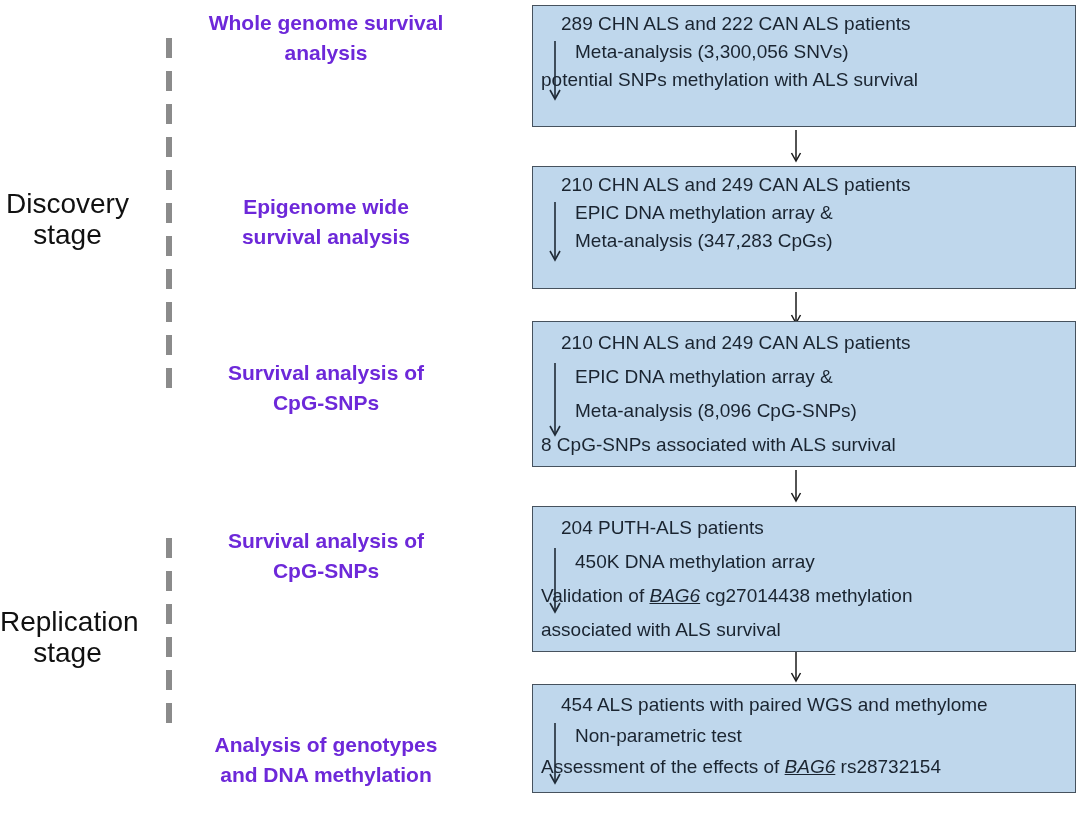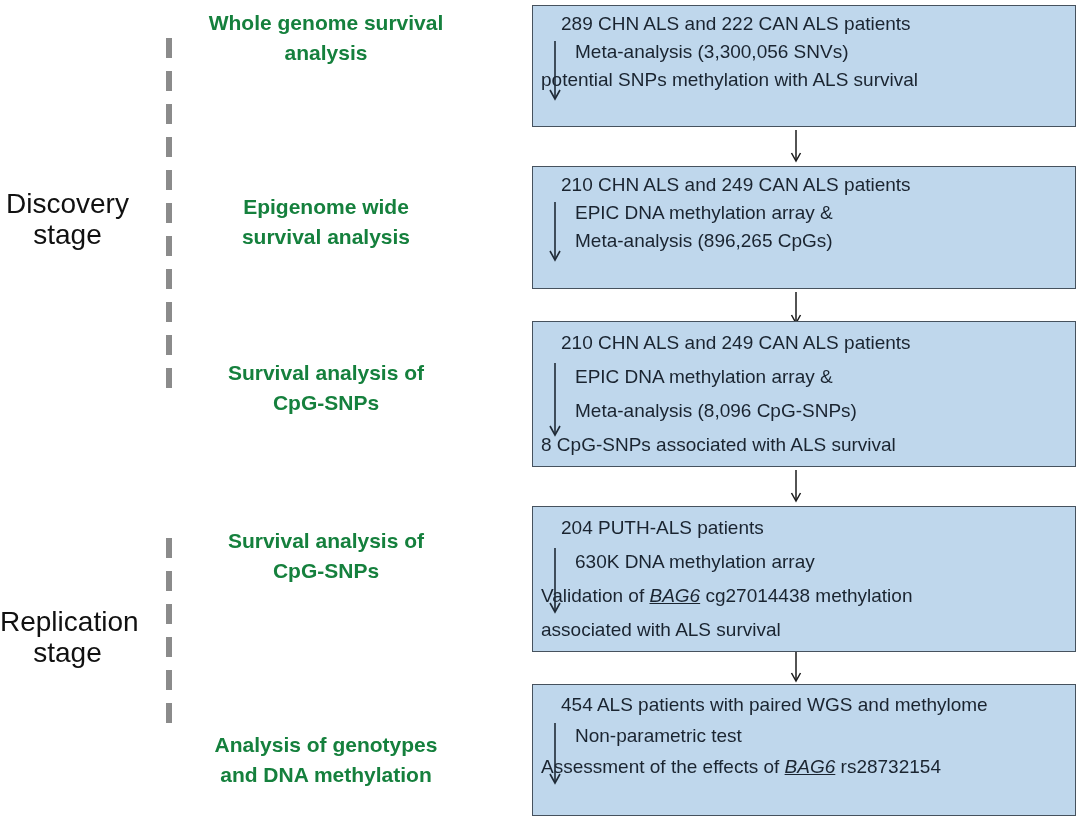--- a/index.html
+++ b/index.html
@@ -11,21 +11,21 @@
   .stage-label{
     position:absolute;left:0;width:135px;text-align:center;
     font-size:28px;line-height:31px;color:#111;
   }
   .dashed-line{
     position:absolute;left:166px;width:6px;
     background:repeating-linear-gradient(to bottom,#8b8b8b 0 20px,transparent 20px 33px);
   }
   .step-title{
     position:absolute;left:178px;width:296px;text-align:center;
-    font-weight:700;font-size:21px;line-height:30px;color:#15803d;
+    font-weight:700;font-size:21px;line-height:30px;color:#6d28d9;
   }
   .flow-box{
     position:absolute;left:532px;width:544px;box-sizing:border-box;
     background:#bfd7ec;border:1.5px solid #46525e;
     color:#1a2430;font-size:19px;
     padding:4px 10px 13px 8px;
   }
   .lh28{line-height:28px;}
   .lh31{line-height:31px;}
   .lh34{line-height:34px;}
@@ -106,21 +106,21 @@
   <div class="box-input">210 CHN ALS and 249 CAN ALS patients</div>
   <div class="proc-row">
     <div class="arrow-col">
       <svg width="14" height="60" viewBox="0 0 14 60">
           <line x1="7" y1="0" x2="7" y2="57"></line>
           <polyline points="2,49 7,58 12,49"></polyline>
         </svg>
     </div>
     <div class="proc-text">
       <div>EPIC DNA methylation array &amp;</div>
-      <div>Meta-analysis (896,265 CpGs)</div>
+      <div>Meta-analysis (347,283 CpGs)</div>
     </div>
   </div>
 </div>
 
 <div class="connector" style="top:292px;">
   <svg width="16" height="34" viewBox="0 0 16 34">
       <line x1="8" y1="0" x2="8" y2="30"></line>
       <polyline points="3.5,23 8,31 12.5,23"></polyline>
     </svg>
 </div>
@@ -154,37 +154,37 @@
 <div class="flow-box lh34" style="top:506px;height:146px;">
   <div class="box-input">204 PUTH-ALS patients</div>
   <div class="proc-row">
     <div class="arrow-col">
       <svg width="14" height="66" viewBox="0 0 14 66">
           <line x1="7" y1="0" x2="7" y2="63"></line>
           <polyline points="2,55 7,64 12,55"></polyline>
         </svg>
     </div>
     <div class="proc-text">
-      <div>630K DNA methylation array</div>
+      <div>450K DNA methylation array</div>
     </div>
   </div>
   <div class="box-output">
     <div><span>Validation of </span><span class="italic">BAG6</span><span> cg27014438  methylation</span></div>
     <div><span>associated with ALS survival</span></div>
   </div>
 </div>
 
 <div class="connector" style="top:652px;">
   <svg width="16" height="32" viewBox="0 0 16 32">
       <line x1="8" y1="0" x2="8" y2="28"></line>
       <polyline points="3.5,21 8,29 12.5,21"></polyline>
     </svg>
 </div>
 
-<div class="flow-box lh31" style="top:684px;height:132px;">
+<div class="flow-box lh31" style="top:684px;height:109px;">
   <div class="box-input">454 ALS patients with paired WGS and methylome</div>
   <div class="proc-row">
     <div class="arrow-col">
       <svg width="14" height="62" viewBox="0 0 14 62">
           <line x1="7" y1="0" x2="7" y2="59"></line>
           <polyline points="2,51 7,60 12,51"></polyline>
         </svg>
     </div>
     <div class="proc-text">
       <div>Non-parametric test</div>

